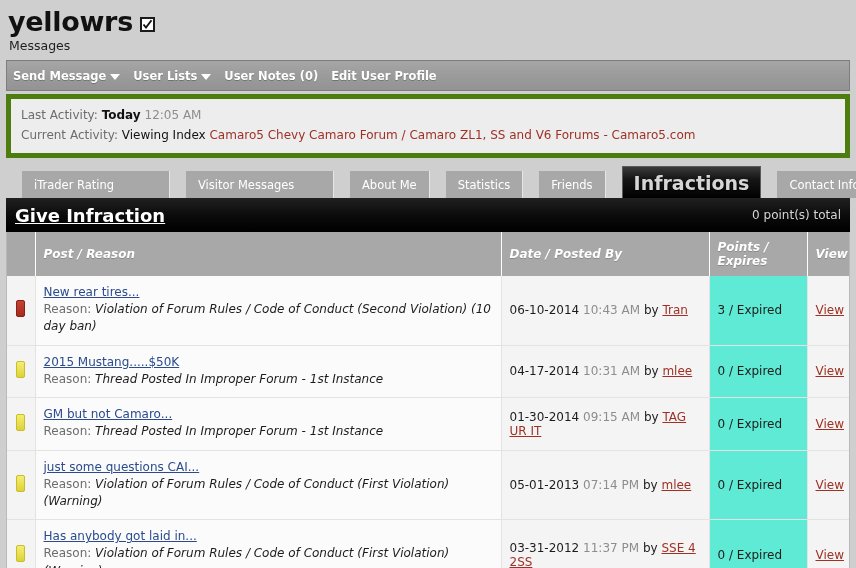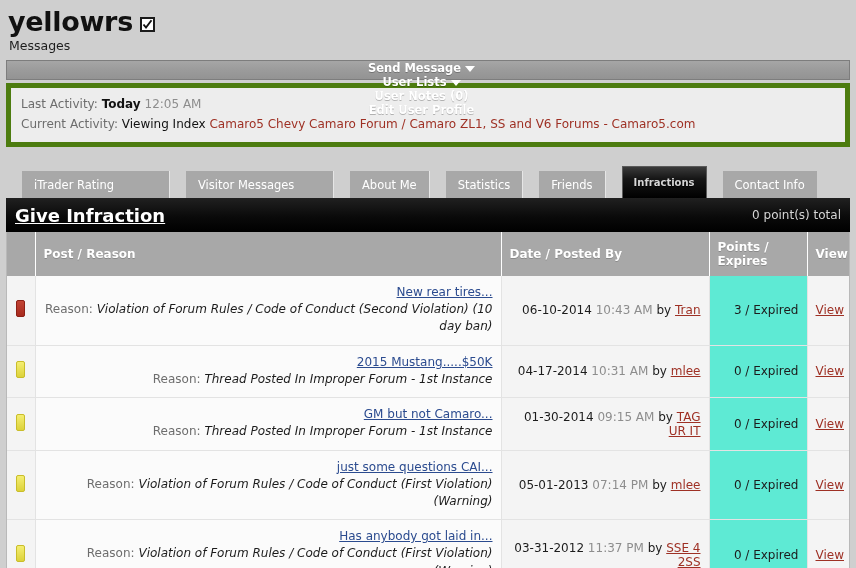--- a/index.html
+++ b/index.html
@@ -28,24 +28,23 @@
   .online-badge svg { display: block; }
   .usertitle {
     font-size: 12.5px; color: #1d1d1d; margin-top: 2px; padding-left: 1px;
   }
 
   
   .actionbar {
     margin: 7px 6px 0 6px;
     background: linear-gradient(to bottom,#a6a6a6 0%, #9b9b9b 50%, #939393 100%);
     border: 1px solid #7d7d7d;
-    height: 20px;
+    height: 31px;
     display: flex; align-items: center;
     padding: 0 6px;
-    flex-direction: column;
   }
   .actionbar .item {
     color: #ffffff; font-size: 11.5px; font-weight: bold;
     margin-right: 13px; display: flex; align-items: center; gap: 4px;
     text-shadow: 0 1px 0 rgba(0,0,0,0.25);
     cursor: pointer; white-space: nowrap;
   }
   .caret {
     width: 0; height: 0;
     border-left: 5px solid transparent;
@@ -80,21 +79,21 @@
     display: flex; align-items: center;
     padding: 0 12px;
     color: #ffffff; font-size: 11.5px;
     cursor: pointer; white-space: nowrap; margin-left: 16px;
   }
   .tab.wide-1 { min-width: 148px; }
   .tab.active {
     height: 32px;
     background: linear-gradient(to bottom,#3a3a3a 0%, #161616 38%, #000000 100%);
     border: 1px solid #5a5a5a; border-bottom: none;
-    color: #d6d6d6; font-size: 10px; font-weight: bold;
+    color: #d6d6d6; font-size: 19px; font-weight: bold;
     text-shadow: 0 1px 1px #000;
     padding: 0 11px;
   }
   .tab.last { border-right: none; }
 
   
   .blackbar {
     position: absolute; left: 6px; top: 198px; width: 844px; height: 34px;
     background: linear-gradient(to bottom,#202020 0%, #0a0a0a 55%, #000 100%);
     display: flex; align-items: center; justify-content: space-between;
@@ -119,30 +118,30 @@
   table.infractions col.c-points { width: 98px; }
   table.infractions col.c-view   { width: 42px; }
 
   table.infractions thead th {
     background: #a8a8a8; color: #ffffff;
     font-size: 12px; font-weight: bold; text-align: left;
     vertical-align: middle;
     padding: 7px 8px; height: 44px;
     border-right: 1px solid #ffffff;
     text-shadow: 0 1px 0 rgba(0,0,0,.18);
+    font-style: italic;
   }
   table.infractions thead th.th-icon { border-right: 1px solid #ffffff; padding: 0; }
   table.infractions thead th.th-view { border-right: none; }
 
   table.infractions tbody td {
     vertical-align: middle;
     padding: 9px 8px;
     font-size: 12px; color: #1c1c1c;
     border-bottom: 1px solid #e3e3e3;
-    text-align: right;
   }
   tbody tr td.td-icon {
     background: #f4f4f4; text-align: center; padding: 0;
     border-right: 1px solid #e3e3e3;
   }
   tbody tr td.td-post   { background: #fbfbfb; }
   tbody tr td.td-date   { background: #f4f4f4; border-left: 1px solid #e3e3e3; }
   tbody tr td.td-points { background: #5eead4; border-left: 1px solid #e3e3e3; }
   tbody tr td.td-view   { background: #f4f4f4; border-left: 1px solid #e3e3e3; text-align: center; }
 

